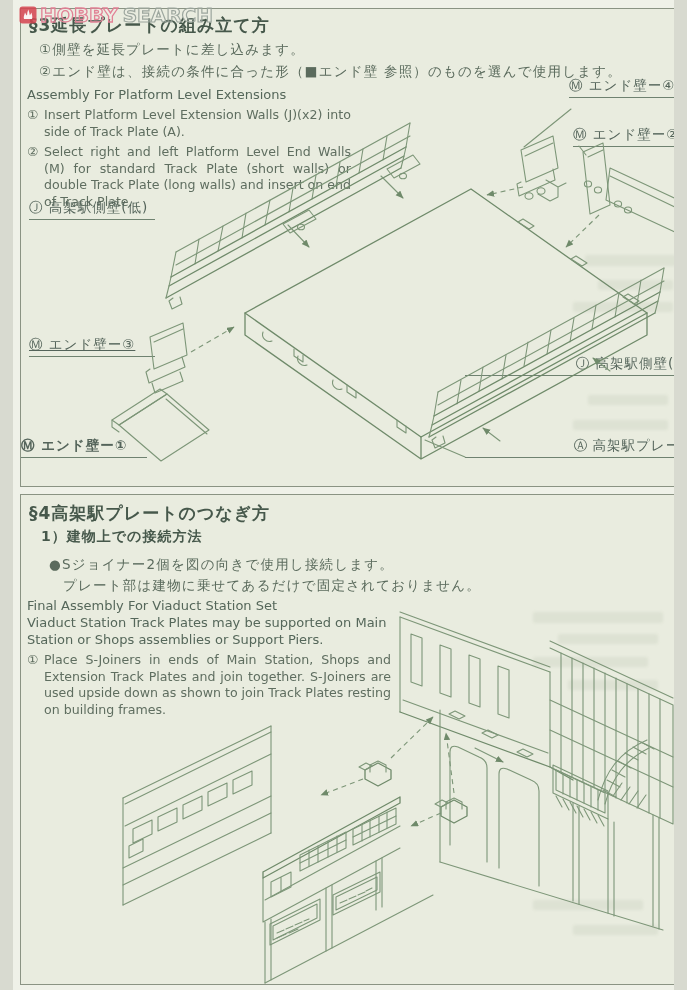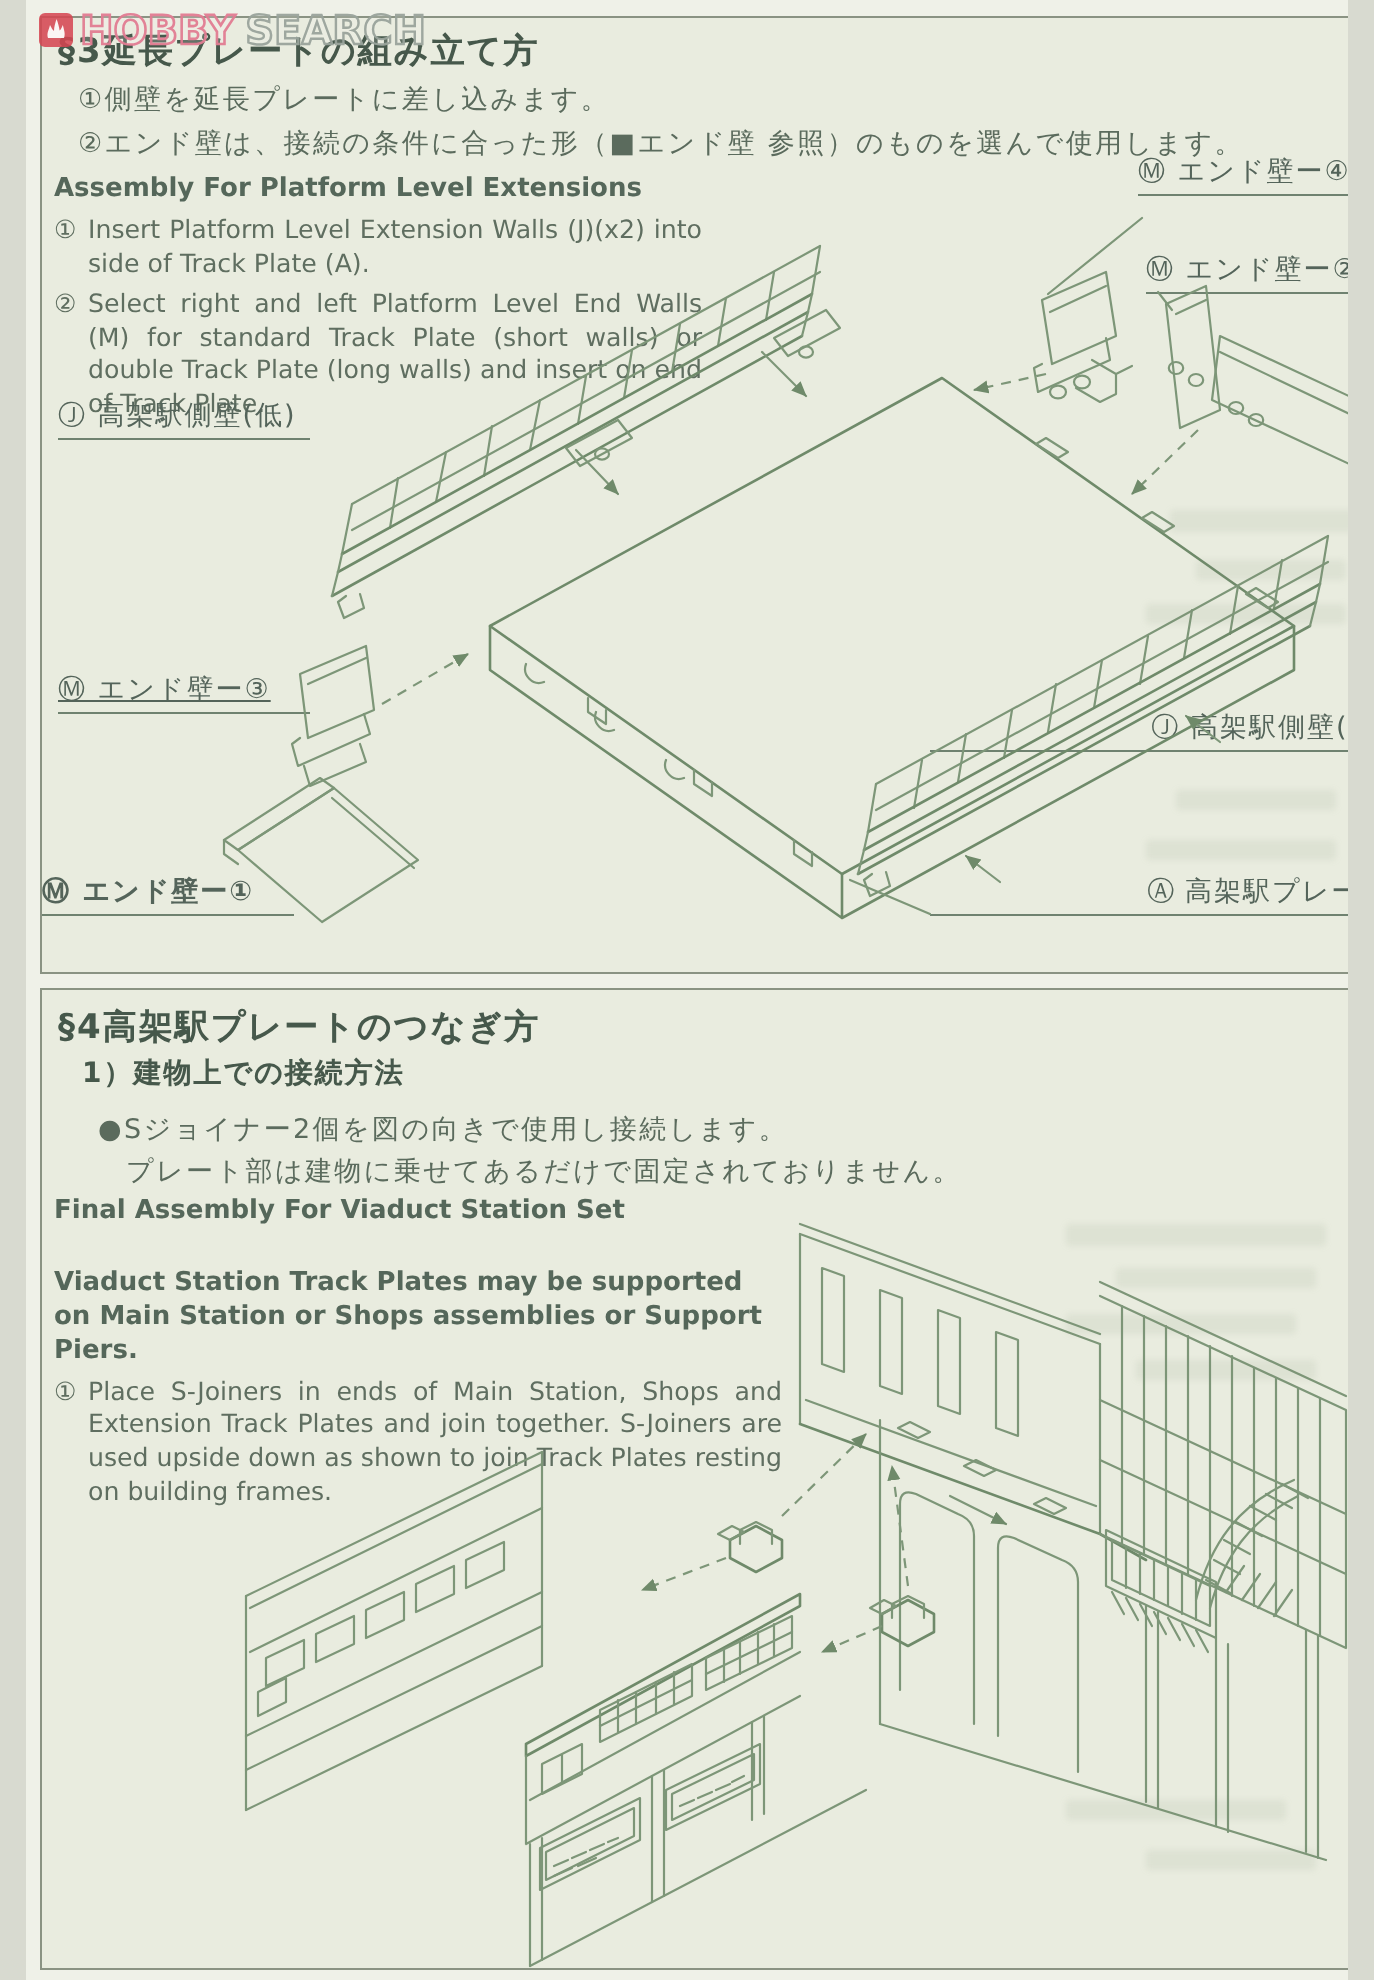--- a/index.html
+++ b/index.html
@@ -4,21 +4,21 @@
 <style>
   html,body{margin:0;padding:0;}
   body{background:#d8dad0;font-family:"DejaVu Sans",sans-serif;}
   .page{position:relative;width:661px;height:990px;background:#eff1e8;overflow:hidden;margin:0 auto;}
   .panel{position:absolute;left:7px;width:670px;background:#e9ecdf;border:1.5px solid #8a9383;box-sizing:border-box;}
   #panel3{top:8px;height:479px;}
   #panel4{top:494px;height:491px;}
   .jp-title{position:absolute;font-size:17px;font-weight:bold;color:#46584b;letter-spacing:1px;white-space:nowrap;}
   .jp-line{position:absolute;font-size:13.5px;color:#5b6b5d;letter-spacing:1.2px;white-space:nowrap;}
   .en-block{position:absolute;color:#5f6e60;}
-  .en-head{font-size:13px;font-weight:bold;line-height:1.3;color:#55675a;}
+  .en-head{font-size:13px;font-weight:normal;line-height:1.3;color:#55675a;}
   .en-step{display:flex;margin-top:3px;}
   .en-step .num{width:17px;flex:0 0 17px;font-size:12.5px;}
   .en-step .txt{flex:1;font-size:12.6px;line-height:1.34;text-align:justify;}
   .plabel{position:absolute;font-size:13.5px;color:#54645a;letter-spacing:1px;border-bottom:1.3px solid #6f8270;padding-bottom:2px;white-space:nowrap;box-sizing:border-box;}
   .plabel.right{text-align:right;}
   svg{position:absolute;overflow:visible;}
   .ln{fill:none;stroke:#7d9678;stroke-width:1.1;stroke-linejoin:round;stroke-linecap:round;}
   .lnb{fill:none;stroke:#6f8a6a;stroke-width:1.3;stroke-linejoin:round;stroke-linecap:round;}
   .dash{fill:none;stroke:#7d9678;stroke-width:1.1;stroke-dasharray:5,4;}
   .ghost{position:absolute;background:rgba(125,145,120,0.11);filter:blur(1.5px);border-radius:2px;}
@@ -153,21 +153,21 @@
 
   <div class="panel" id="panel4"></div>
 
   <div class="jp-title" style="left:16px;top:502px;">§4高架駅プレートのつなぎ方</div>
   <div class="jp-title" style="left:28px;top:528px;font-size:14px;">1）建物上での接続方法</div>
   <div class="jp-line" style="left:36px;top:556px;text-align:center;">●Sジョイナー2個を図の向きで使用し接続します。</div>
   <div class="jp-line" style="left:50px;top:577px;">プレート部は建物に乗せてあるだけで固定されておりません。</div>
 
   <div class="en-block" style="left:14px;top:598px;width:364px;">
     <div class="en-head">Final Assembly For Viaduct Station Set</div>
-    <div class="en-head" style="margin-top:19px;">Viaduct Station Track Plates may be supported on Main Station or Shops assemblies or Support Piers.</div>
+    <div class="en-head" style="margin-top:0;">Viaduct Station Track Plates may be supported on Main Station or Shops assemblies or Support Piers.</div>
     <div class="en-step">
       <span class="num">①</span>
       <span class="txt">Place S-Joiners in ends of Main Station, Shops and Extension Track Plates and join together. S-Joiners are used upside down as shown to join Track Plates resting on building frames.</span>
     </div>
   </div>
 
   <svg style="left:10px;top:598px;" width="667" height="385" viewBox="10 598 667 385">
     <defs>
       <marker id="ah2" markerWidth="9" markerHeight="8" refX="6.5" refY="3" orient="auto">
         <path d="M0,0 L7,3 L0,6 Z" fill="#6f8a6a"></path>

